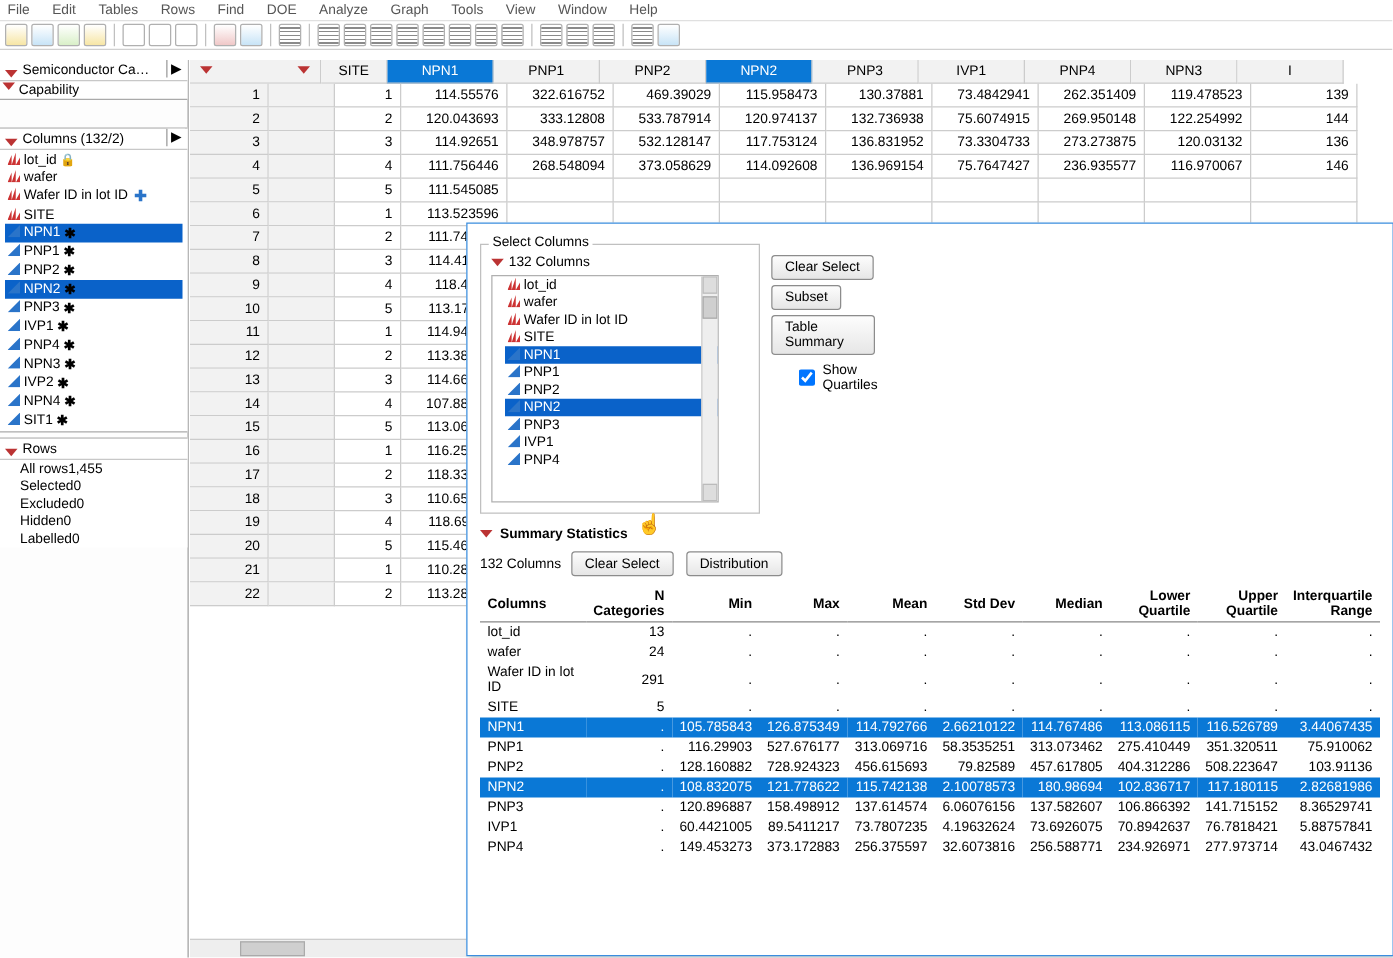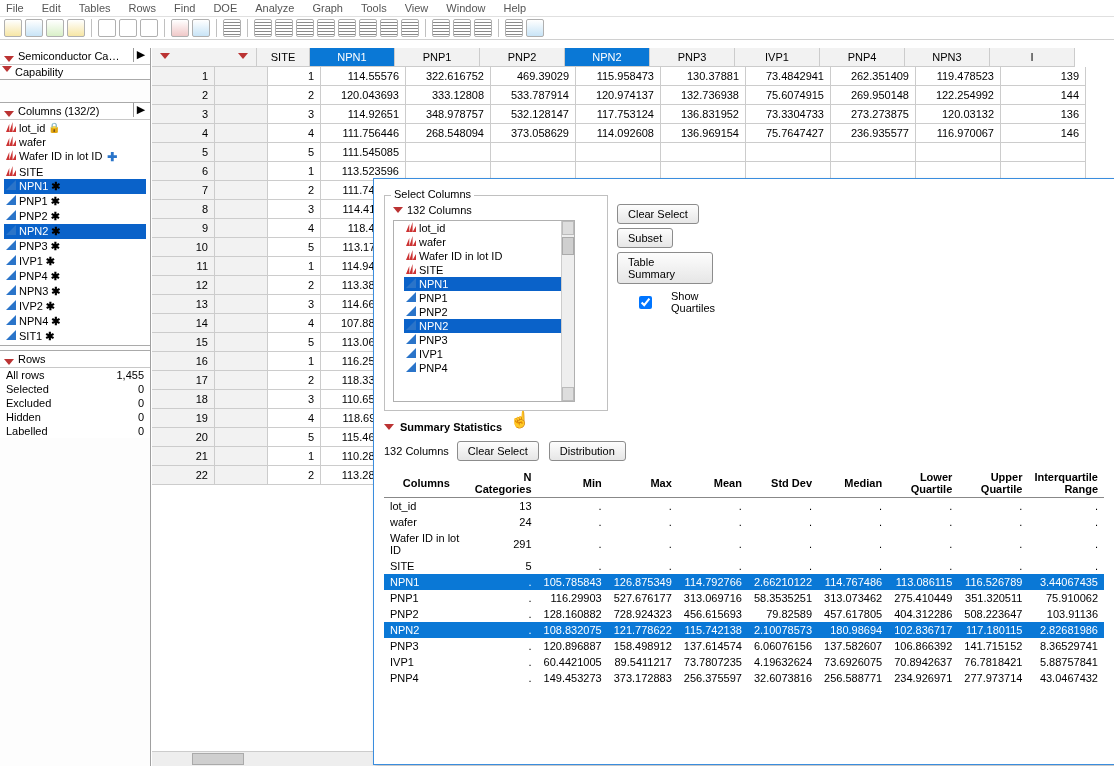--- a/index.html
+++ b/index.html
@@ -18,21 +18,21 @@
 .panel-head{background:#fff;border-bottom:1px solid #c8c8c8;padding:2px 4px;display:flex;align-items:flex-end;gap:4px}
 .tri{width:0;height:0;border-left:5px solid transparent;border-right:5px solid transparent;border-top:6px solid #b33;display:inline-block}
 .panel-body{padding:1px 4px}
 .col-list{max-height:240px}
 .col-item{display:flex;align-items:flex-start;gap:3px;padding:1px 2px}
 .col-item.sel{background:#0a62c9;color:#fff}
 .icn{width:10px;height:10px;display:inline-block}
 .icn.nom{background:linear-gradient(#c33,#c33);clip-path:polygon(0 100%,33% 20%,33% 100%,66% 0,66% 100%,100% 40%,100% 100%)}
 .icn.cont{background:#2a74c9;clip-path:polygon(0 100%,100% 0,100% 100%)}
 .star{color:#000;font-weight:bold}
-.rows-panel .r{display:flex;justify-content:space-between;padding:1px 6px}
+.rows-panel .r{display:flex;justify-content:flex-start;padding:1px 16px}
 .main-grid{position:absolute;left:152px;top:48px;right:0;bottom:0;overflow:hidden}
 .data-head-row, .data-row{display:flex}
 .cell{border-right:1px solid #ccc;border-bottom:1px solid #ccc;padding:3px 6px;text-align:right;white-space:nowrap;overflow:hidden}
 .head{background:#f2f2f2;text-align:center;font-weight:400}
 .head.sel{background:#0a78d6;color:#fff}
 .rownum{width:50px;text-align:right;background:#f2f2f2}
 .site{width:40px}
 .c{width:72px}
 .corner{width:92px;background:#f2f2f2;border-right:1px solid #ccc;border-bottom:1px solid #ccc}
 .dialog{position:absolute;left:373px;top:178px;width:740px;height:585px;border:1px solid #3a8dde;background:#fff;box-shadow:2px 2px 4px rgba(0,0,0,.2)}
@@ -43,25 +43,25 @@
 .winbtn.close{background:#f7d2d2;color:#900}
 .dlg-body{padding:8px 10px}
 .sc-box{border:1px solid #c0c0c0;margin-top:8px;position:relative;padding:8px}
 .sc-legend{position:absolute;top:-8px;left:6px;background:#fff;padding:0 3px}
 .sc-list{border:1px solid #b0b0b0;width:180px;height:180px;margin-top:4px;overflow:hidden;position:relative}
 .sc-scroll{position:absolute;right:0;top:0;bottom:0;width:12px;background:#eee;border-left:1px solid #ccc}
 .sc-scroll .arr{height:12px;background:#ddd;border:1px solid #bbb}
 .sc-scroll .thumb{height:16px;background:#cfcfcf;border:1px solid #aaa;margin-top:2px}
 .btn{background:linear-gradient(#fdfdfd,#e6e6e6);border:1px solid #8c8c8c;border-radius:3px;padding:3px 10px;margin:2px;display:inline-block;cursor:default}
 .right-btns{position:absolute;left:230px;top:6px;display:flex;flex-direction:column;align-items:flex-start}
-.chk{display:flex;align-items:center;gap:16px;margin:4px 0 4px 20px}
+.chk{display:flex;gap:3px;margin:4px 0 4px 20px}
 .sect{display:flex;align-items:center;gap:6px;margin-top:10px;font-weight:bold}
 .stat-table{margin-top:6px;width:100%;border-collapse:collapse}
 .stat-table th{font-weight:bold;text-align:right;padding:2px 6px;border-bottom:1px solid #888}
-.stat-table th:first-child{text-align:center}
+.stat-table th:first-child{text-align:left}
 .stat-table td{text-align:right;padding:2px 6px}
 .stat-table td:first-child{text-align:left;width:130px}
 .stat-table tr.hl td{background:#0a78d6;color:#fff}
 .tools-row{display:flex;align-items:center;gap:6px;margin-top:6px}
 .play{position:absolute;right:2px;width:14px;height:14px;background:#fff;border-left:1px solid #999;text-align:center}
 .cursor-hand{position:absolute;left:510px;top:410px;font-size:16px;pointer-events:none}
 .plus{color:#2a74c9;font-weight:bold;font-size:12px;margin-left:2px}
 .lock{font-size:10px}
 .hscroll{position:absolute;bottom:0;left:0;right:0;height:14px;background:#eee;border-top:1px solid #ccc}
 .hscroll .th{position:absolute;left:40px;width:50px;top:1px;bottom:1px;background:#cfcfcf;border:1px solid #aaa}

